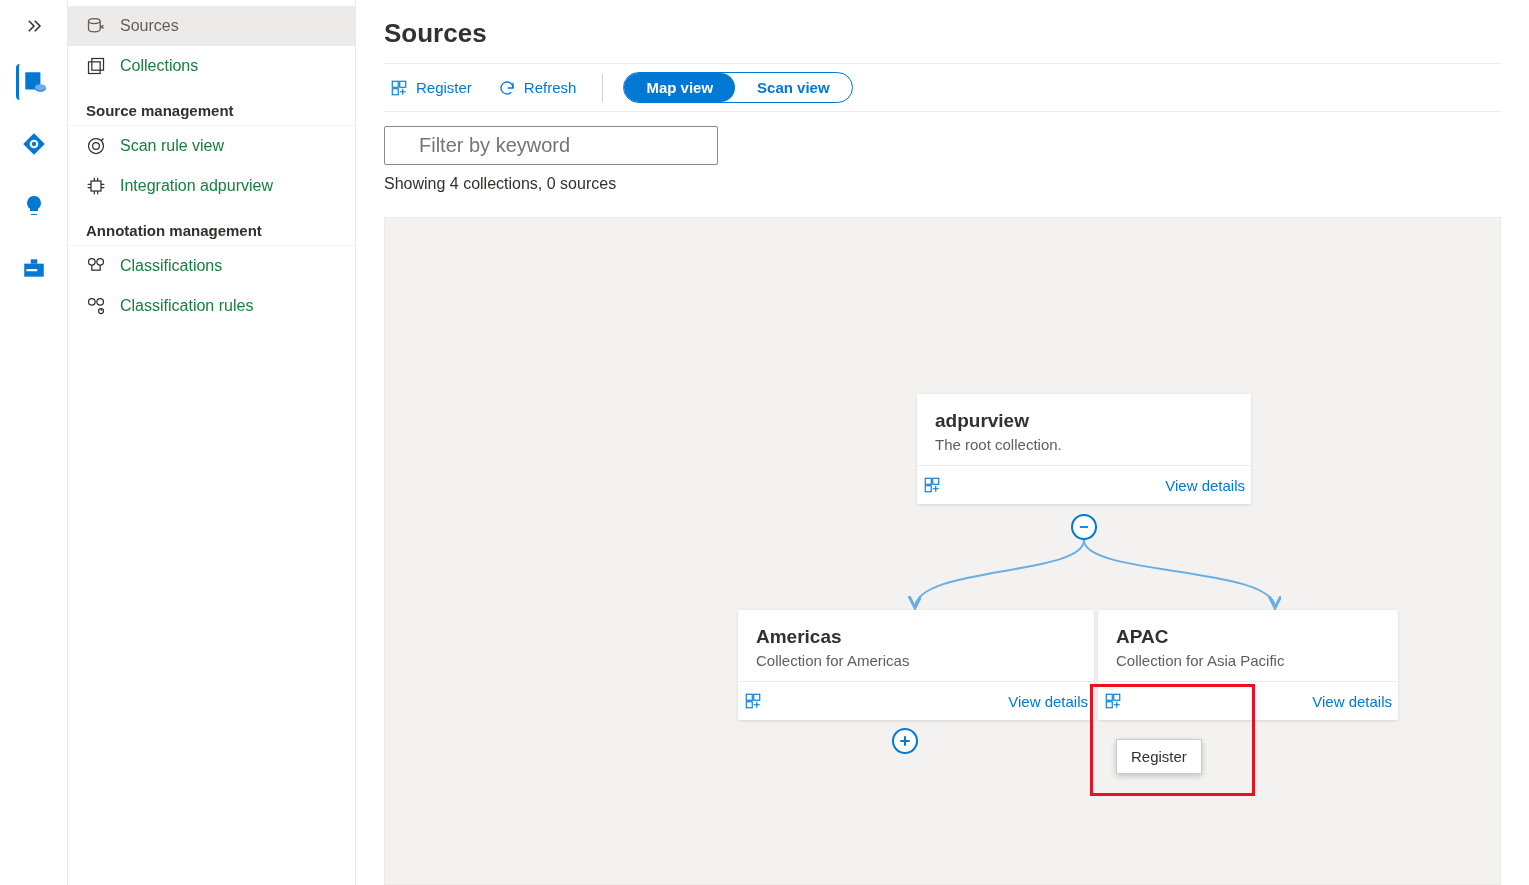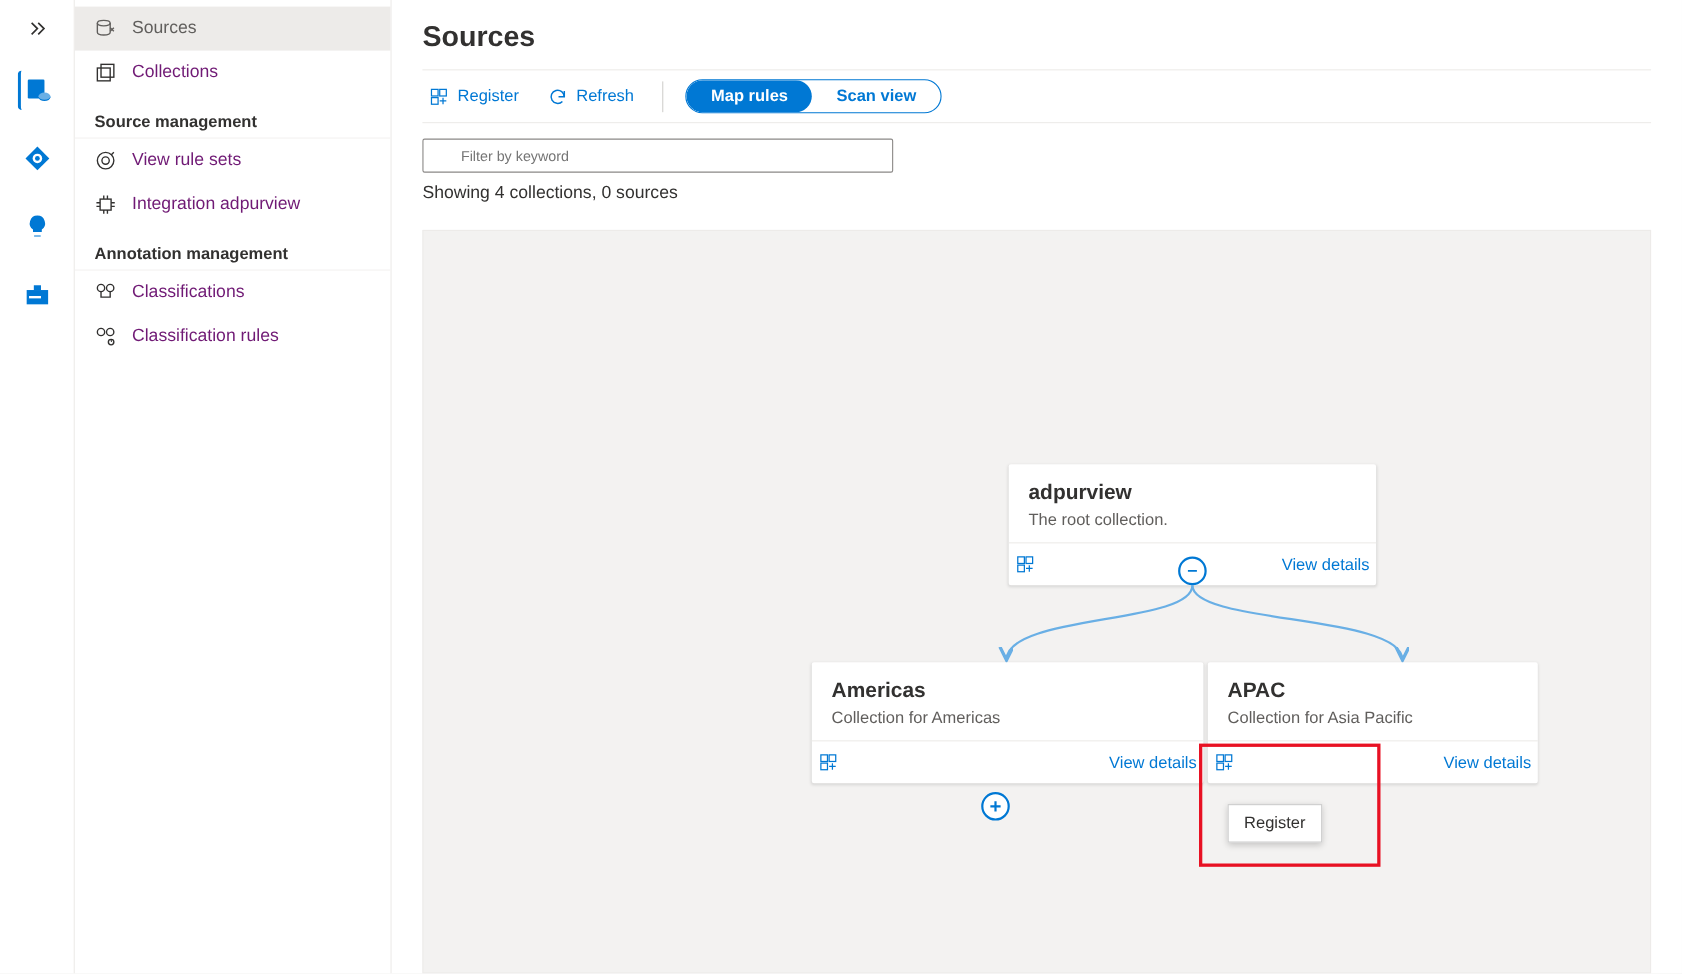--- a/index.html
+++ b/index.html
@@ -7,36 +7,36 @@
   .app { display: flex; height: 100%; }
   
   
   .icon-rail { width: 68px; border-right: 1px solid #edebe9; display: flex; flex-direction: column; align-items: center; padding-top: 14px; gap: 26px; }
   .rail-expand { width: 24px; height: 24px; display:flex; align-items:center; justify-content:center; cursor:pointer;}
   .rail-icon { width: 36px; height: 36px; display:flex; align-items:center; justify-content:center; cursor:pointer; border-radius:4px;}
   .rail-icon.active { border-left: 3px solid #0078d4; }
   
   
   .sidenav { width: 288px; border-right: 1px solid #edebe9; padding-top: 6px; }
-  .nav-item { display:flex; align-items:center; gap:14px; padding: 10px 18px; font-size:16px; color:#701a75; cursor:pointer;}
+  .nav-item { display:flex; align-items:center; gap:14px; padding: 10px 18px; font-size:16px; color:#15803d; cursor:pointer;}
   .nav-item.active { background: #edebe9; color:#605e5c;}
   .nav-section { padding: 10px 18px 6px 18px; font-size:15px; font-weight:600; color:#323130; border-bottom:1px solid #f3f2f1; margin-top:6px;}
   
   
   .main { flex:1; padding: 18px 28px 0 28px; display:flex; flex-direction:column; }
   .page-title { font-size: 26px; font-weight:600; margin-bottom: 14px;}
   .toolbar { display:flex; align-items:center; gap: 14px; border-bottom:1px solid #edebe9; border-top:1px solid #edebe9; padding: 8px 0; }
   .tool-btn { display:flex; align-items:center; gap:8px; color:#0078d4; font-size:15px; cursor:pointer; padding: 4px 6px;}
   .tool-sep { width:1px; height:28px; background:#d2d0ce; margin: 0 6px;}
   .view-toggle { display:flex; border:1px solid #0078d4; border-radius: 40px; overflow:hidden; }
   .view-opt { padding: 6px 22px; font-size:15px; font-weight:600; color:#0078d4; cursor:pointer;}
   .view-opt.active { background:#0078d4; color:#fff; border-radius:40px;}
   
   .filter-row { padding: 14px 0 10px 0;}
-  .filter-input { width: 428px; border:1px solid #8a8886; border-radius:2px; padding:7px 10px 7px 34px; font-size:13px; color:#605e5c; position:relative;}
+  .filter-input { width: 334px; border:1px solid #8a8886; border-radius:2px; padding:7px 10px 7px 34px; font-size:20px; color:#605e5c; position:relative;}
   .filter-wrap { position:relative; display:inline-block;}
   .filter-icon { position:absolute; left:10px; top:50%; transform:translateY(-50%); }
   
   .summary { font-size:16px; padding-bottom:24px;}
   
   
   .canvas { flex:1; background:#f3f2f1; border:1px solid #edebe9; position:relative; overflow:hidden;}
   
   .card { position:absolute; background:#fff; width:334px; box-shadow: 0 1px 3px rgba(0,0,0,0.12); border-radius:2px;}
   .card-body { padding: 16px 18px 12px 18px;}
@@ -110,21 +110,21 @@
         </svg>
       <span>Collections</span>
     </div>
     <div class="nav-section">Source management</div>
     <div class="nav-item">
       <svg width="20" height="20" viewBox="0 0 24 24">
           <circle cx="12" cy="12" r="9" fill="none" stroke="#323130" stroke-width="1.5"></circle>
           <circle cx="12" cy="12" r="4" fill="none" stroke="#323130" stroke-width="1.5"></circle>
           <path d="M18 6l3-3" stroke="#323130" stroke-width="1.5"></path>
         </svg>
-      <span>View rule sets</span>
+      <span>Scan rule view</span>
     </div>
     <div class="nav-item">
       <svg width="20" height="20" viewBox="0 0 24 24">
           <rect x="6" y="6" width="12" height="12" fill="none" stroke="#323130" stroke-width="1.5"></rect>
           <path d="M2 10h4M2 14h4M18 10h4M18 14h4M10 2v4M14 2v4M10 18v4M14 18v4" stroke="#323130" stroke-width="1.5"></path>
         </svg>
       <span>Integration adpurview</span>
     </div>
     <div class="nav-section">Annotation management</div>
     <div class="nav-item">
@@ -161,41 +161,41 @@
       </div>
       <div class="tool-btn">
         <svg width="18" height="18" viewBox="0 0 24 24">
             <path d="M20 12a8 8 0 10-2.3 5.6" fill="none" stroke="#0078d4" stroke-width="1.8"></path>
             <path d="M20 5v7h-7" fill="none" stroke="#0078d4" stroke-width="1.8"></path>
           </svg>
         <span>Refresh</span>
       </div>
       <div class="tool-sep"></div>
       <div class="view-toggle">
-        <div class="view-opt active">Map rules</div>
+        <div class="view-opt active">Map view</div>
         <div class="view-opt">Scan view</div>
       </div>
     </div>
 
     <div class="filter-row">
       <div class="filter-wrap">
         <span class="filter-icon">
           <svg width="16" height="16" viewBox="0 0 24 24">
               <path d="M3 5h18l-7 8v6l-4 2v-8L3 5z" fill="none" stroke="#605e5c" stroke-width="1.5"></path>
             </svg>
         </span>
         <input class="filter-input" placeholder="Filter by keyword" style="">
       </div>
     </div>
 
     <div class="summary">Showing 4 collections, 0 sources</div>
 
     <div class="canvas">
 
-      <div class="card" style="left:532px; top:176px;margin-top:36px;">
+      <div class="card" style="left:532px; top:176px;">
         <div class="card-body">
           <div class="card-title">adpurview</div>
           <div class="card-desc">The root collection.</div>
         </div>
         <div class="card-footer">
           <span class="card-action-icon">
             <svg width="18" height="18" viewBox="0 0 24 24">
                 <rect x="3" y="3" width="8" height="8" fill="none" stroke="#0078d4" stroke-width="1.5"></rect>
                 <rect x="13" y="3" width="8" height="8" fill="none" stroke="#0078d4" stroke-width="1.5"></rect>
                 <rect x="3" y="13" width="8" height="8" fill="none" stroke="#0078d4" stroke-width="1.5"></rect>

